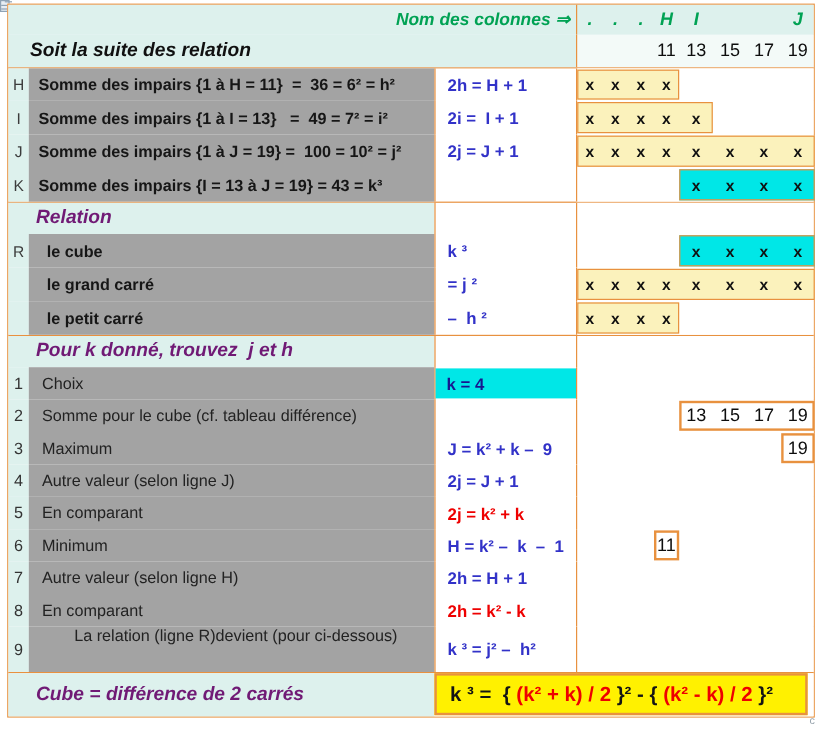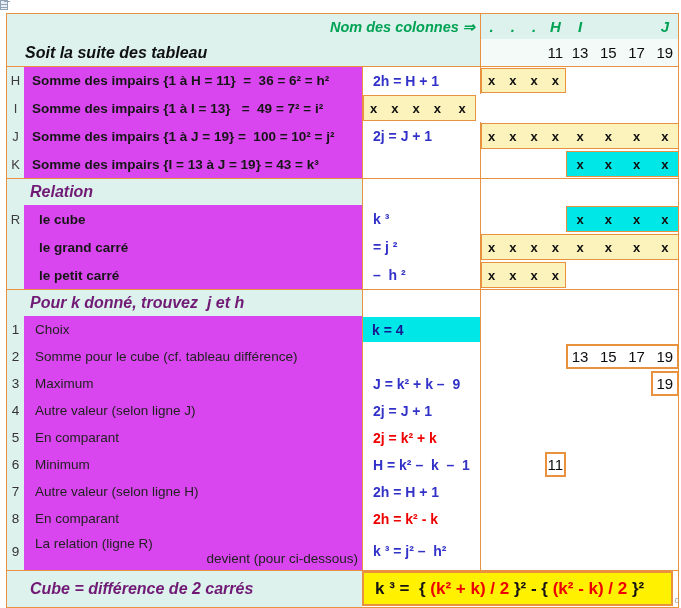--- a/index.html
+++ b/index.html
@@ -14,33 +14,33 @@
   }
   *{box-sizing:border-box;margin:0;padding:0;}
   html,body{width:681px;height:608px;}
   body{background:#fff;position:relative;font-family:"Liberation Sans",sans-serif;overflow:hidden;}
   .pre{white-space:pre;}
 
   .anchor-icon{position:absolute;left:0;top:0;width:8px;height:10px;border:1px solid #8fa3b5;background:#e8eef4;}
   .anchor-icon:after{content:"";position:absolute;left:0;top:3px;width:6px;height:1px;background:#8fa3b5;box-shadow:0 3px 0 #8fa3b5, 3px -3px 0 #8fa3b5;}
   .corner-mark{position:absolute;right:2px;bottom:3px;font-size:9px;color:#98a4ae;line-height:1;}
 
-  .table{position:absolute;left:6px;top:13px;width:673px;border:1px solid var(--orange);background:#fff;}
+  .table{position:absolute;left:6px;top:3px;width:673px;border:1px solid var(--orange);background:#fff;}
   .row{display:flex;align-items:stretch;}
   .h25{height:25px}.h27{height:27px}.h28{height:28px}.h38{height:38px}.h37{height:37px}
   .sep{border-top:1px solid var(--orange);}
 
   .lab{flex:0 0 17px;background:var(--cyanband);display:flex;align-items:center;justify-content:center;
        font-size:13px;color:#3c3c3c;}
   .lab.hand{font-family:cursive,sans-serif;font-size:13.5px;color:#333;}
-  .desc{flex:0 0 338px;background:#d946ef;display:flex;align-items:center;padding-left:8px;
+  .desc{flex:0 0 338px;background:#a3a3a3;display:flex;align-items:center;padding-left:8px;
         font-weight:bold;font-size:13.5px;color:var(--ink);}
   .desc.indent{padding-left:15px;}
   .desc.hand{font-family:cursive,sans-serif;font-weight:normal;font-size:13.5px;color:#222;padding-left:11px;}
-  .desc.twoline{flex-direction:column;align-items:stretch;justify-content:center;padding-left:11px;padding-right:4px;}
+  .desc.twoline{align-items:stretch;justify-content:center;padding-left:11px;padding-right:4px;}
   .desc.twoline .l2{text-align:right;}
   .form{flex:0 0 118px;border-left:1px solid var(--orange);display:flex;align-items:center;
         padding-left:10px;font-weight:bold;font-size:14px;}
   .form.blue{color:var(--blue);} .form.red{color:var(--red);}
   .form.kform{padding:1px 0;}
   .kbox{width:100%;height:100%;background:var(--aqua);color:#17178f;font-weight:bold;font-size:14px;
         display:flex;align-items:center;padding-left:9px;}
   .gridcell{flex:0 0 198px;border-left:1px solid var(--orange);position:relative;background:#fff;}
   .gridcell.cyanbg{background:var(--cyanband);}
   .gridcell.palebg{background:#F3FAF8;}
@@ -82,21 +82,21 @@
         <span class="mark colnames" style="left: 21.25px; width: 21.25px;">.</span>
         <span class="mark colnames" style="left: 42.5px; width: 21.25px;">.</span>
         <span class="mark colnames" style="left: 63.75px; width: 21.25px;">H</span>
         <span class="mark colnames" style="left: 85px; width: 28.25px;">I</span>
         <span class="mark colnames" style="left: 169.75px; width: 28.25px;">J</span>
       </div>
   </div>
 
   <div class="row h27">
     <div class="bandwide">
-      <span class="subtitle pre">Soit la suite des tableau</span>
+      <span class="subtitle pre">Soit la suite des relation</span>
     </div>
     <div class="gridcell palebg">
         <span class="mark colnums" style="left: 63.75px; width: 21.25px;">11</span>
         <span class="mark colnums" style="left: 85px; width: 28.25px;">13</span>
         <span class="mark colnums" style="left: 113.25px; width: 28.25px;">15</span>
         <span class="mark colnums" style="left: 141.5px; width: 28.25px;">17</span>
         <span class="mark colnums" style="left: 169.75px; width: 28.25px;">19</span>
       </div>
   </div>
 
@@ -108,20 +108,21 @@
         <div class="gridbox fill-yellow" style="left: 0px; width: 85px;"></div>
         <span class="mark" style="left: 0px; width: 21.25px;">x</span>
         <span class="mark" style="left: 21.25px; width: 21.25px;">x</span>
         <span class="mark" style="left: 42.5px; width: 21.25px;">x</span>
         <span class="mark" style="left: 63.75px; width: 21.25px;">x</span>
       </div>
   </div>
   <div class="row h28">
     <div class="lab">I</div>
     <div class="desc pre">Somme des impairs {1 à I = 13}   =  49 = 7² = i²</div>
+    <div class="form blue pre">2i =  I + 1</div>
     <div class="gridcell">
         <div class="gridbox fill-yellow" style="left: 0px; width: 113.25px;"></div>
         <span class="mark" style="left: 0px; width: 21.25px;">x</span>
         <span class="mark" style="left: 21.25px; width: 21.25px;">x</span>
         <span class="mark" style="left: 42.5px; width: 21.25px;">x</span>
         <span class="mark" style="left: 63.75px; width: 21.25px;">x</span>
         <span class="mark" style="left: 85px; width: 28.25px;">x</span>
       </div>
   </div>
   <div class="row h28">

